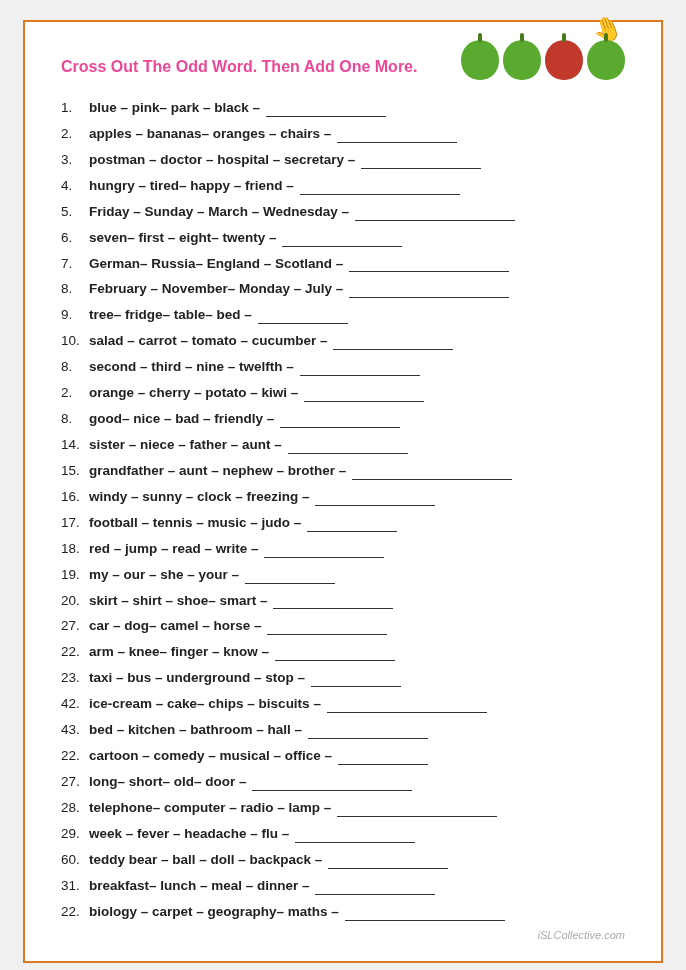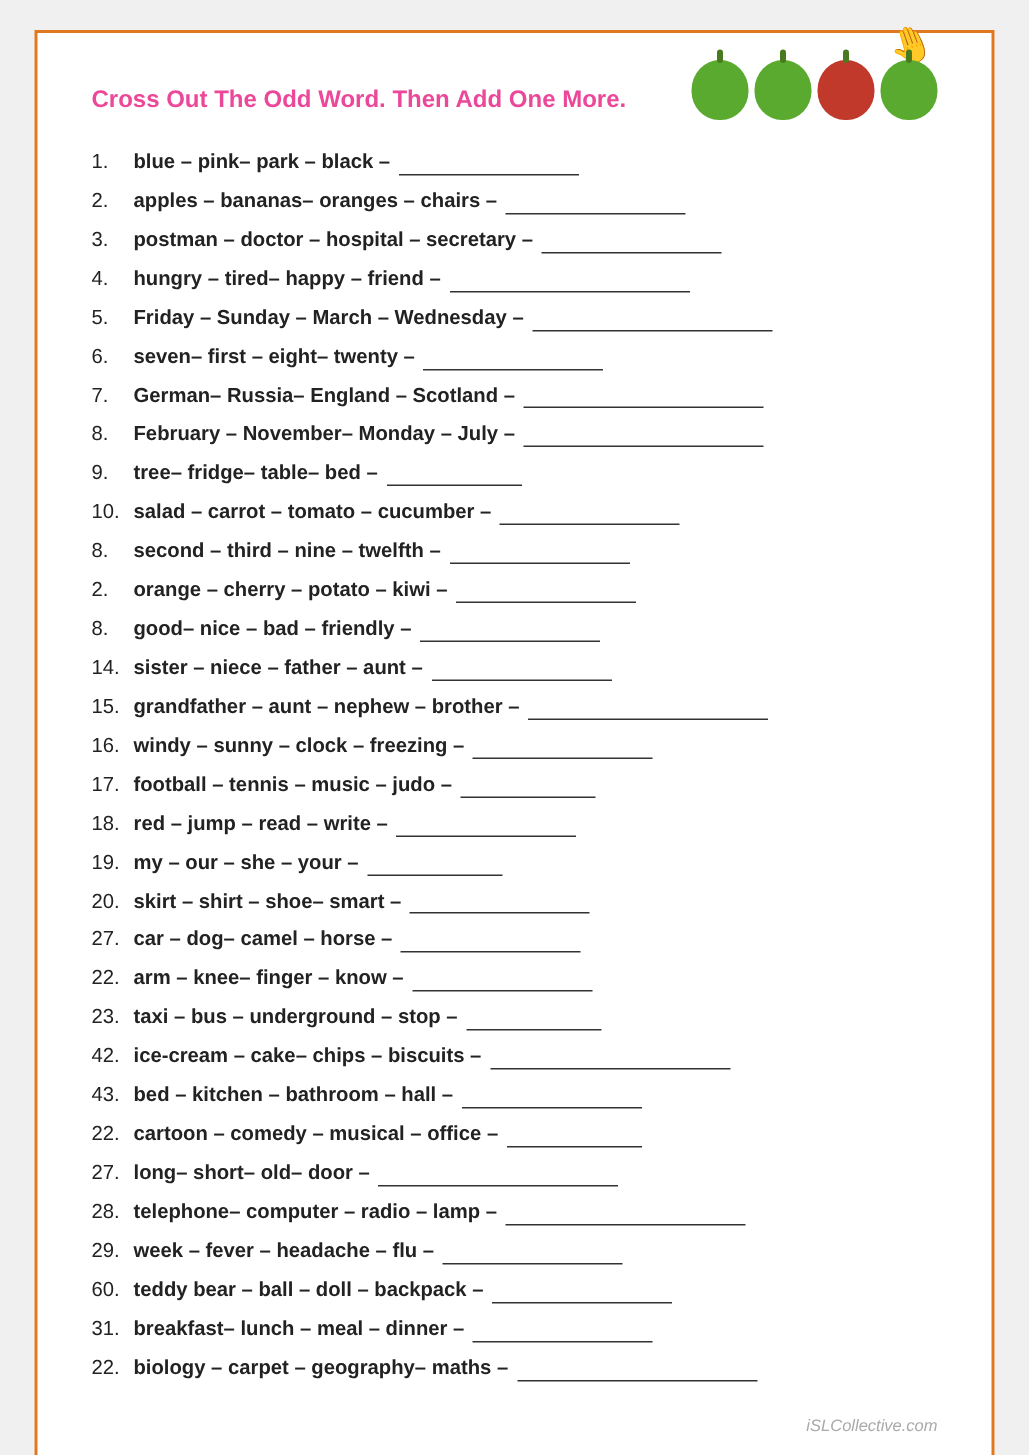--- a/index.html
+++ b/index.html
@@ -87,21 +87,21 @@
       min-width: 120px;
       margin-left: 2px;
       vertical-align: bottom;
       height: 1px;
       margin-bottom: 2px;
     }
     .blank-long { min-width: 160px; }
     .blank-short { min-width: 90px; }
     .footer {
       text-align: right;
-      margin-top: 22px;
+      margin-top: 6px;
       font-size: 11px;
       color: #aaa;
       font-style: italic;
     }
   </style>
 </head>
 <body>
 
 <div class="worksheet">
   <div class="header-area">

